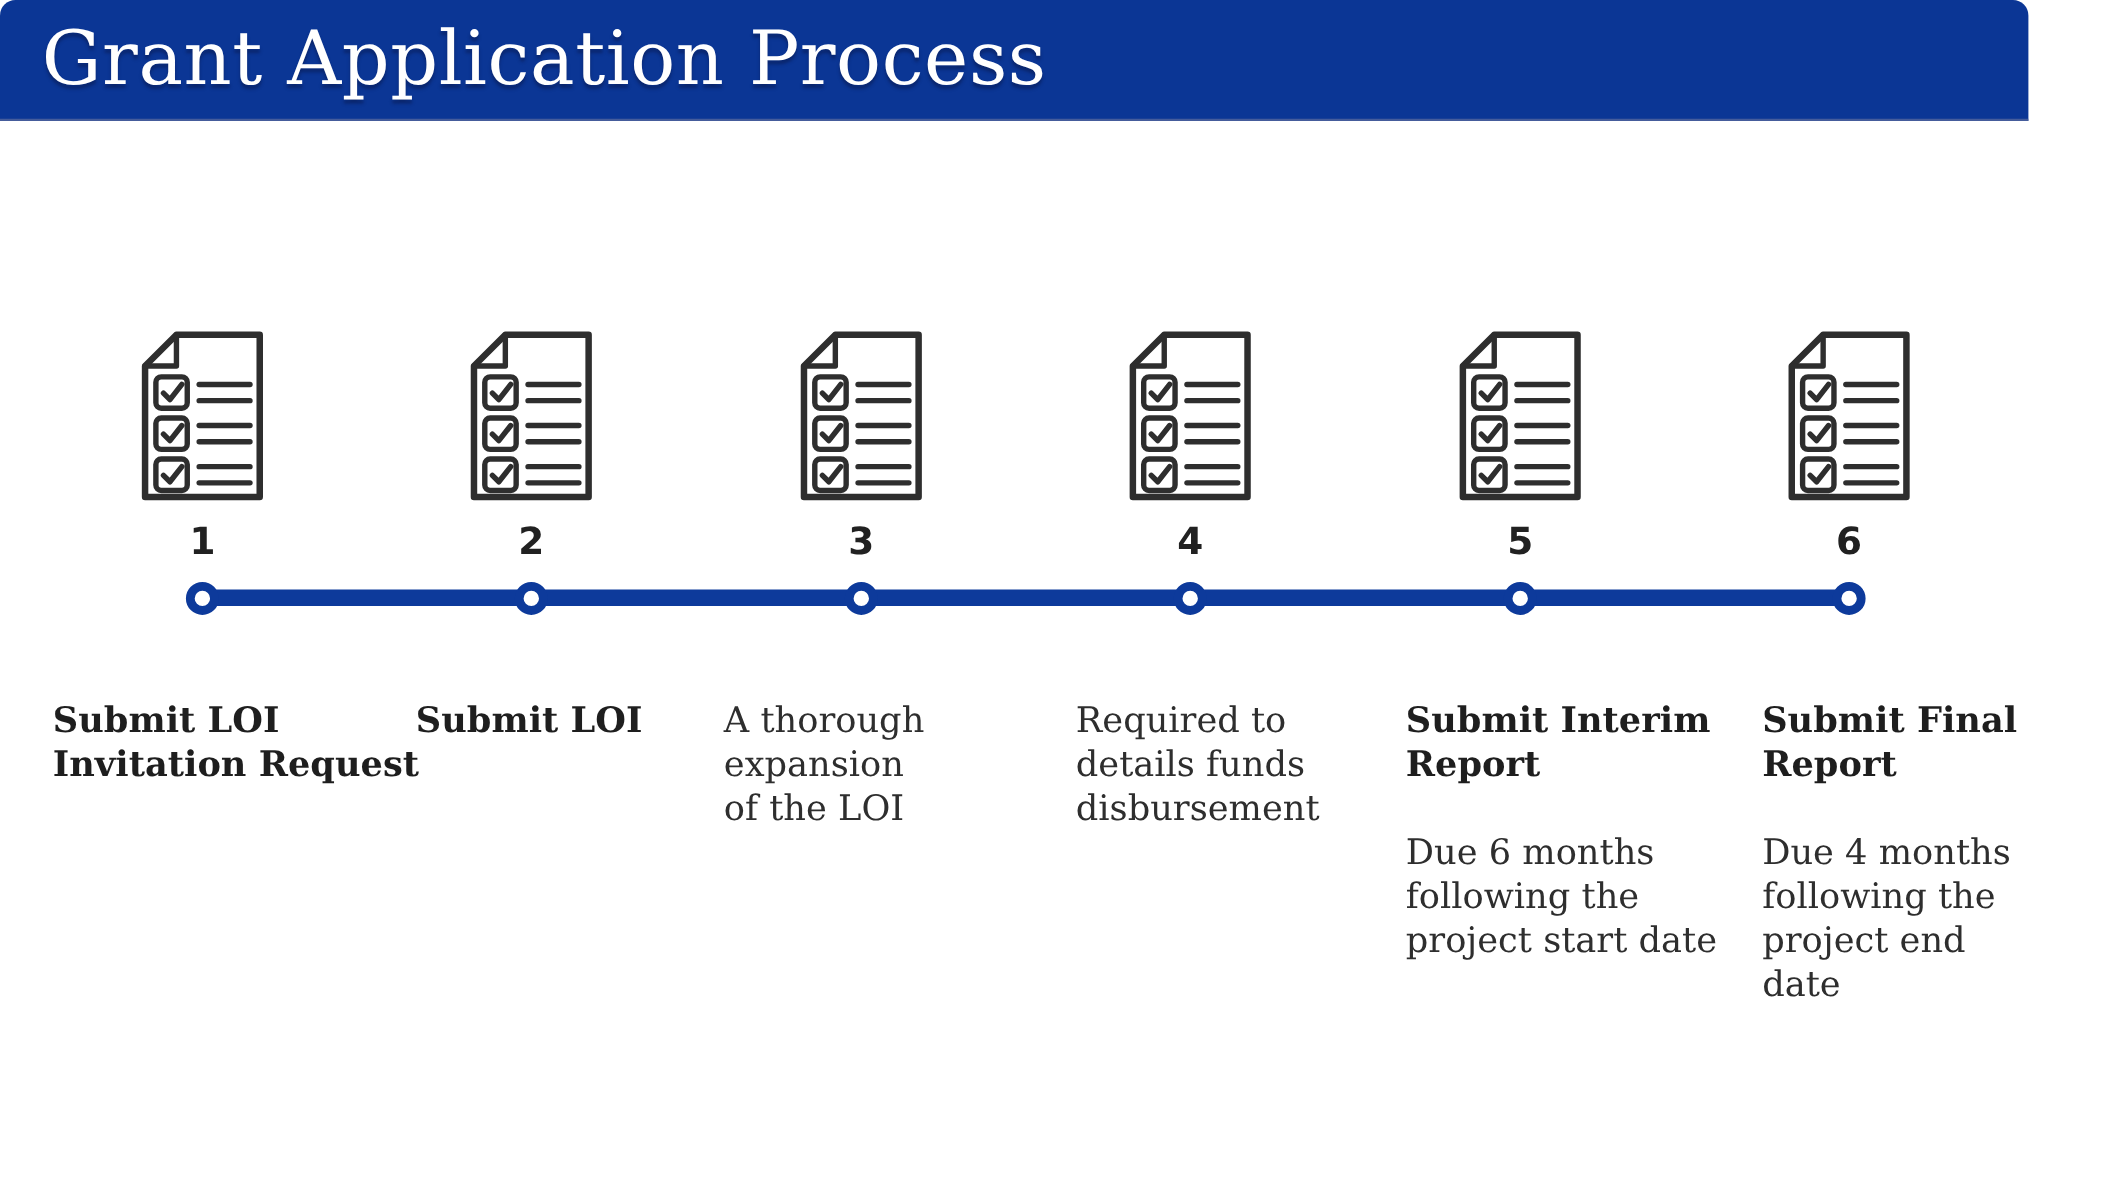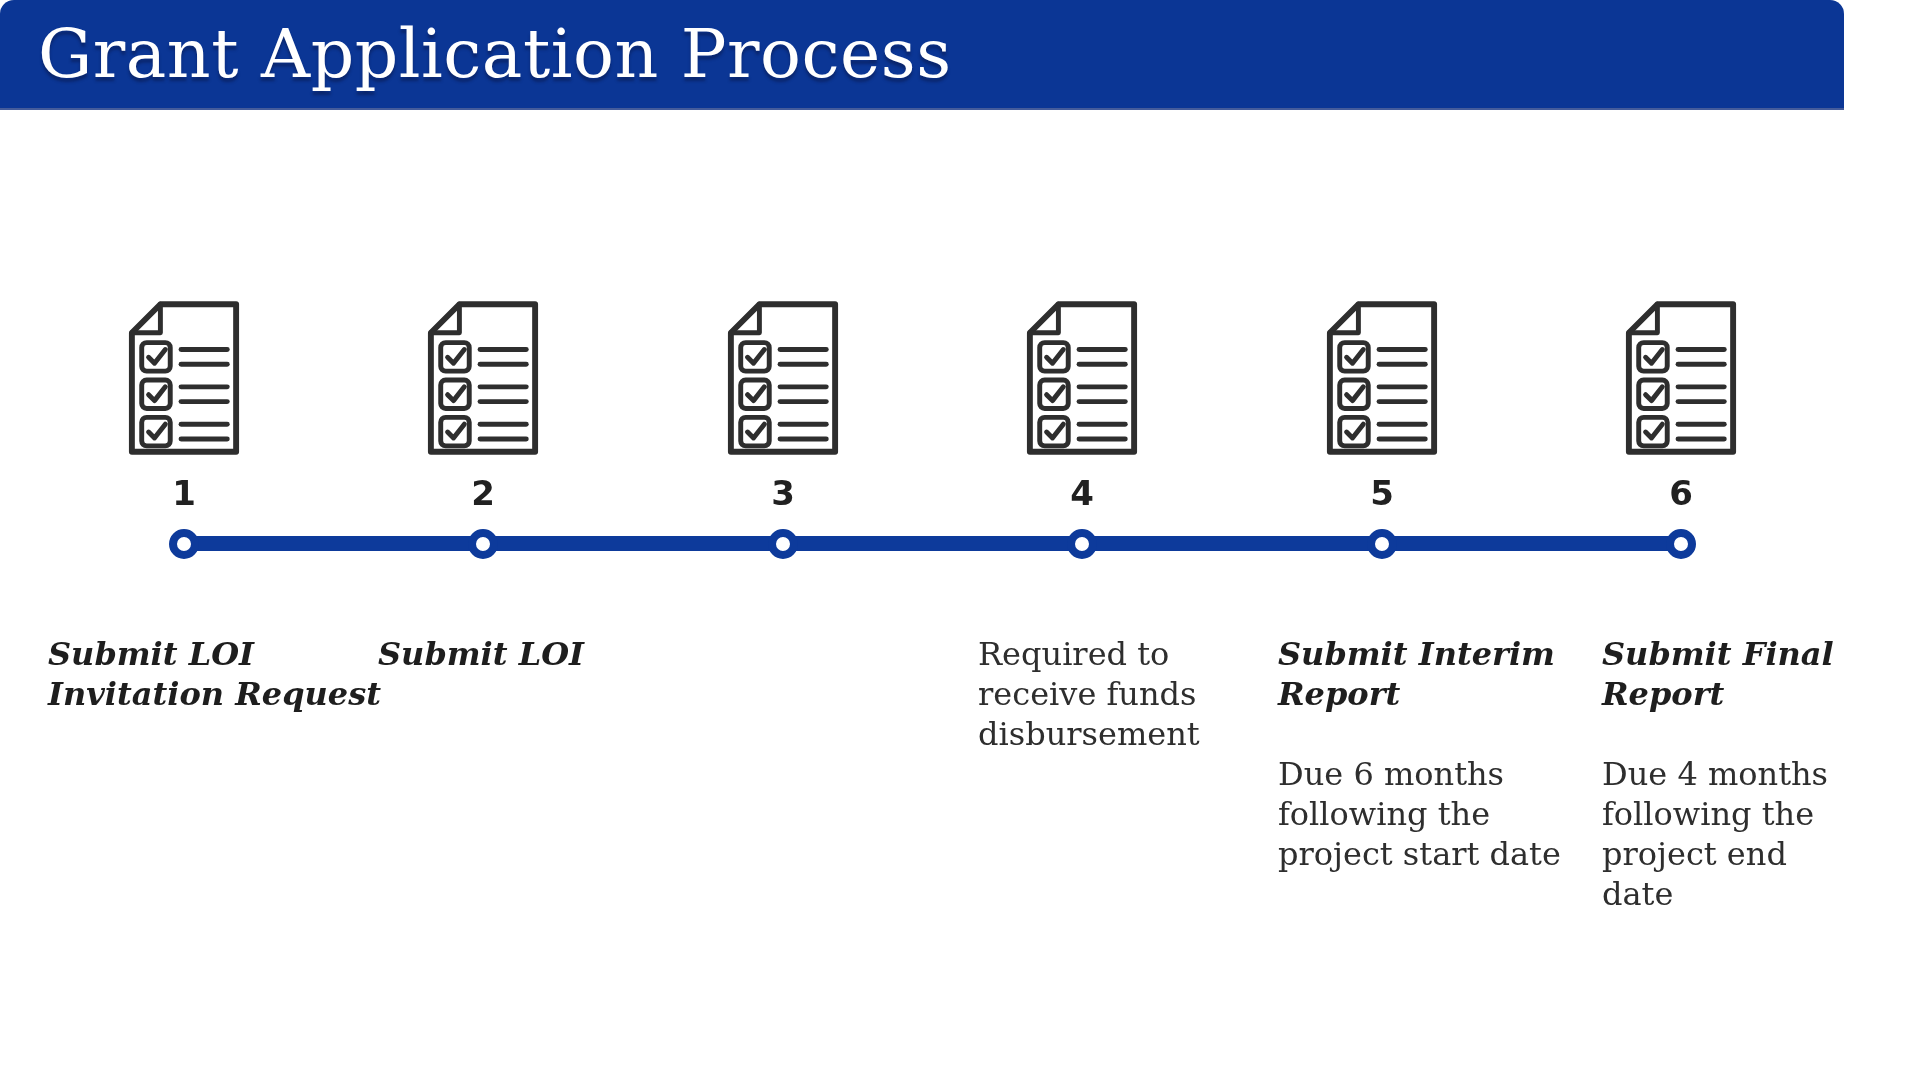--- a/index.html
+++ b/index.html
@@ -69,21 +69,20 @@
   
   .step-text{
     position:absolute;top:594px;
     white-space:pre-line;
     font-size:32px;
     line-height:40px;
   }
   .step-title{
     font-weight:700;
     color:var(--text-dark);
-    font-style:italic;
   }
   .step-desc{
     font-weight:400;
     color:var(--text-body);
   }
 </style>
 </head>
 <body>
 
 <svg width="0" height="0" style="position:absolute" aria-hidden="true">
@@ -138,30 +137,33 @@
   <div class="step-text" style="left:378px">
     <div class="step-title">Submit LOI</div>
   </div>
 
   <svg class="icon" style="left:783px">
       <use href="#icon-checklist"></use>
     </svg>
   <div class="num" style="left:783px">3</div>
   <div class="node" style="left:768px"></div>
   <div class="step-text" style="left:658px">
+    <div class="step-desc">A thorough
+expansion
+of the LOI</div>
   </div>
 
   <svg class="icon" style="left:1082px">
       <use href="#icon-checklist"></use>
     </svg>
   <div class="num" style="left:1082px">4</div>
   <div class="node" style="left:1067px"></div>
   <div class="step-text" style="left:978px">
     <div class="step-desc">Required to
-receive funds
+details funds
 disbursement</div>
   </div>
 
   <svg class="icon" style="left:1382px">
       <use href="#icon-checklist"></use>
     </svg>
   <div class="num" style="left:1382px">5</div>
   <div class="node" style="left:1367px"></div>
   <div class="step-text" style="left:1278px">
     <div class="step-title">Submit Interim

